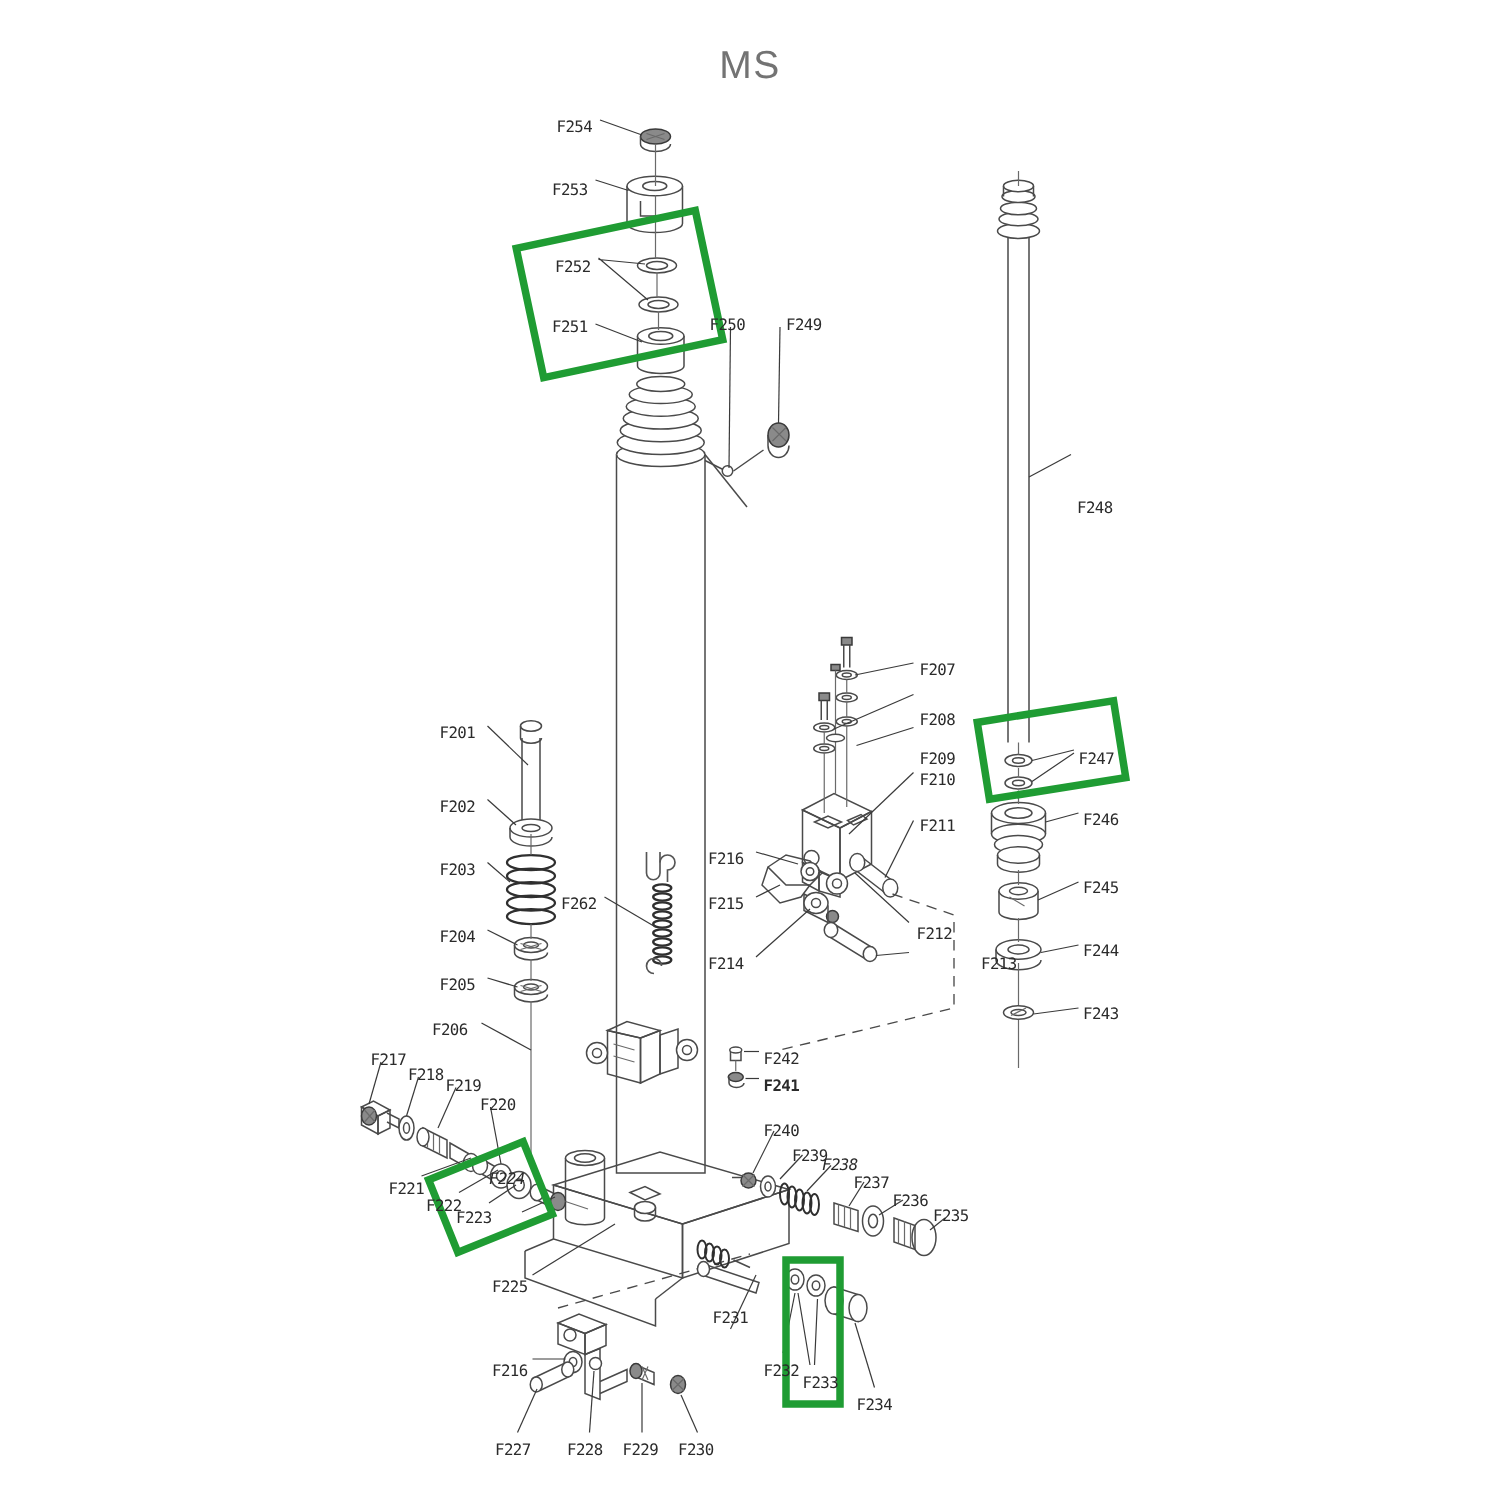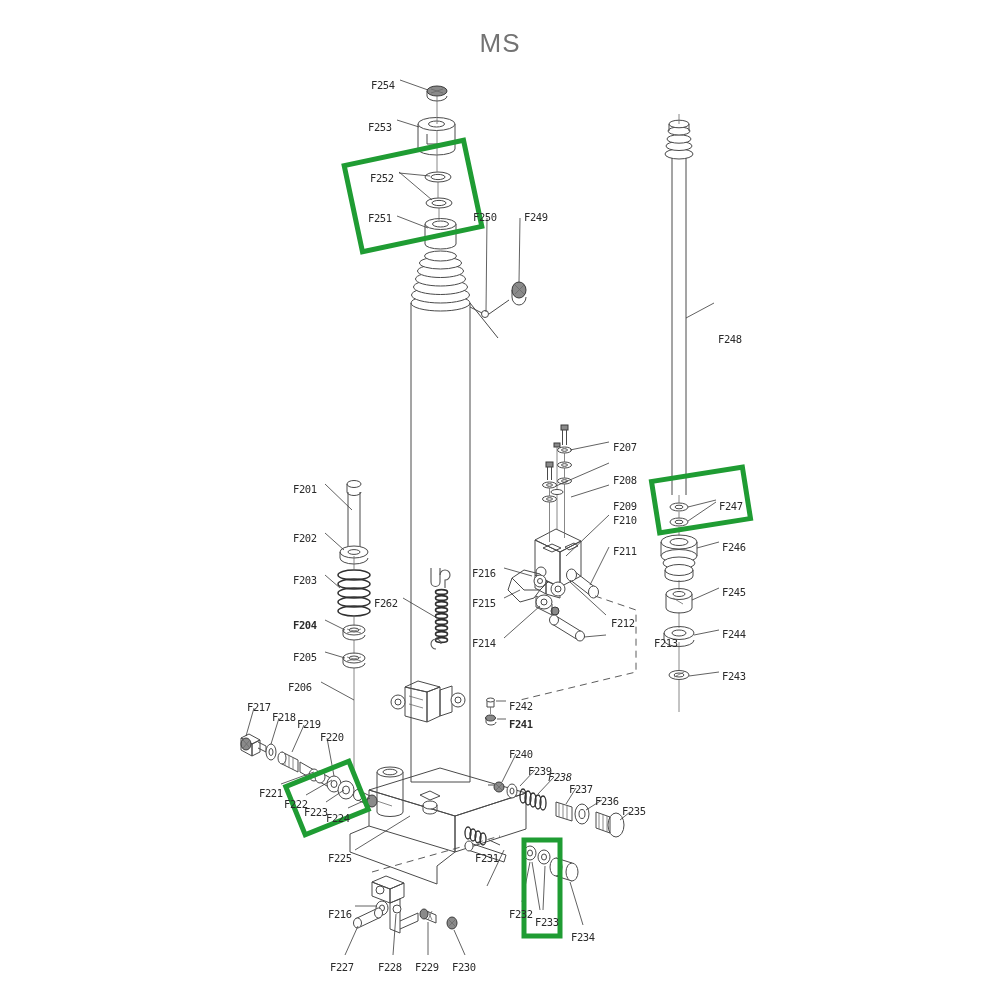--- a/index.html
+++ b/index.html
@@ -459,44 +459,44 @@
       <div class="lbl" style="left: 613px; top: 441px;">F207</div>
       <div class="lbl" style="left: 613px; top: 462px; margin-top: 12px;">F208</div>
       <div class="lbl" style="left: 613px; top: 500px;">F209</div>
       <div class="lbl" style="left: 613px; top: 514px;">F210</div>
       <div class="lbl" style="left: 613px; top: 545px;">F211</div>
       <div class="lbl" style="left: 611px; top: 617px;">F212</div>
       <div class="lbl" style="left: 611px; top: 637px; margin-left: 43px;">F213</div>
       <div class="lbl" style="left: 293px; top: 483px;">F201</div>
       <div class="lbl" style="left: 293px; top: 532px;">F202</div>
       <div class="lbl" style="left: 293px; top: 574px;">F203</div>
-      <div class="lbl" style="left: 293px; top: 619px; font-weight: bold;">F204</div>
+      <div class="lbl" style="left: 293px; top: 619px;">F204</div>
       <div class="lbl" style="left: 293px; top: 651px;">F205</div>
       <div class="lbl" style="left: 288px; top: 681px;">F206</div>
       <div class="lbl" style="left: 374px; top: 597px;">F262</div>
       <div class="lbl" style="left: 472px; top: 567px;">F216</div>
       <div class="lbl" style="left: 472px; top: 597px;">F215</div>
       <div class="lbl" style="left: 472px; top: 637px;">F214</div>
       <div class="lbl" style="left: 509px; top: 700px;">F242</div>
       <div class="lbl" style="left: 509px; top: 718px; font-weight: bold;">F241</div>
       <div class="lbl" style="left: 247px; top: 701px;">F217</div>
       <div class="lbl" style="left: 272px; top: 711px;">F218</div>
       <div class="lbl" style="left: 297px; top: 718px;">F219</div>
       <div class="lbl" style="left: 320px; top: 731px;">F220</div>
       <div class="lbl" style="left: 259px; top: 787px;">F221</div>
       <div class="lbl" style="left: 284px; top: 798px;">F222</div>
       <div class="lbl" style="left: 304px; top: 806px;">F223</div>
-      <div class="lbl" style="left: 326px; top: 812px;">F224</div>
+      <div class="lbl" style="left: 326px; top: 780px; font-style: italic;">F224</div>
       <div class="lbl" style="left: 328px; top: 852px;">F225</div>
       <div class="lbl" style="left: 328px; top: 908px;">F216</div>
       <div class="lbl" style="left: 330px; top: 961px;">F227</div>
       <div class="lbl" style="left: 378px; top: 961px;">F228</div>
       <div class="lbl" style="left: 415px; top: 961px;">F229</div>
       <div class="lbl" style="left: 452px; top: 961px;">F230</div>
-      <div class="lbl" style="left: 475px; top: 852px;">F231</div>
+      <div class="lbl" style="left: 475px; top: 873px;">F231</div>
       <div class="lbl" style="left: 509px; top: 908px;">F232</div>
       <div class="lbl" style="left: 535px; top: 916px;">F233</div>
       <div class="lbl" style="left: 571px; top: 931px;">F234</div>
       <div class="lbl" style="left: 622px; top: 805px;">F235</div>
       <div class="lbl" style="left: 595px; top: 795px;">F236</div>
       <div class="lbl" style="left: 569px; top: 783px;">F237</div>
       <div class="lbl" style="left: 548px; top: 771px; font-style: italic;">F238</div>
       <div class="lbl" style="left: 528px; top: 765px;">F239</div>
       <div class="lbl" style="left: 509px; top: 748px;">F240</div>
     </div>

